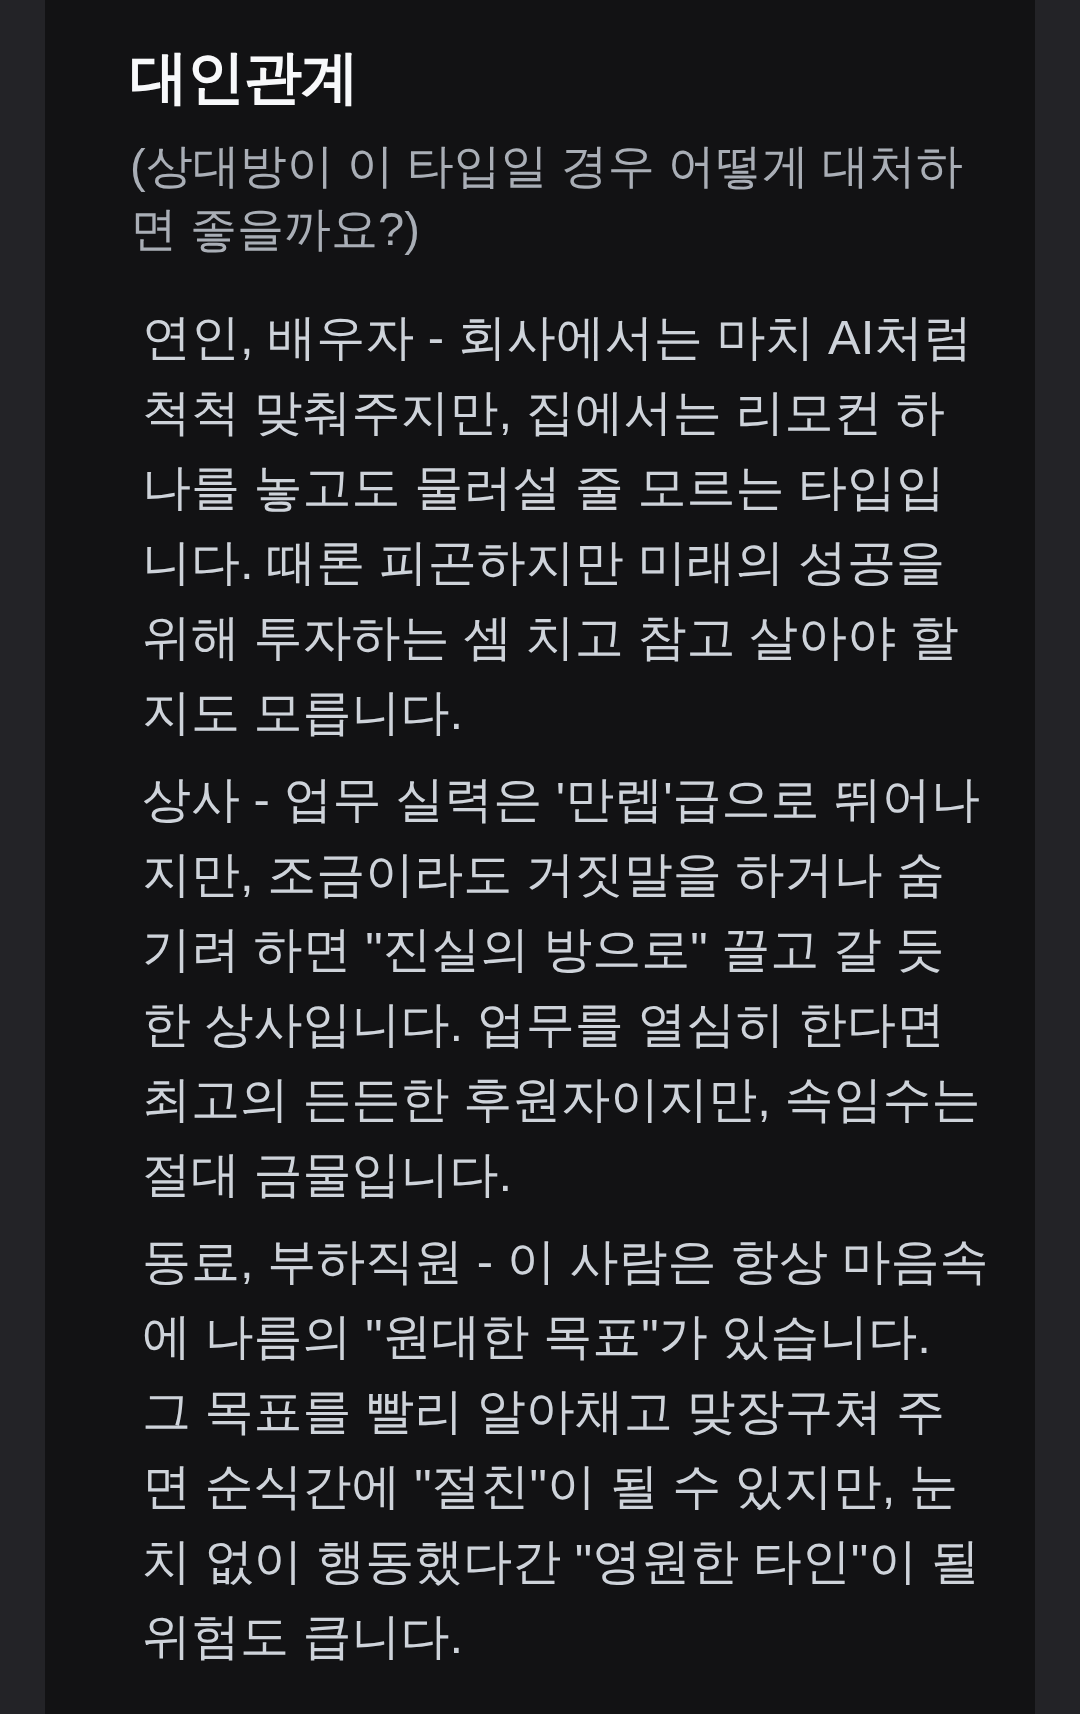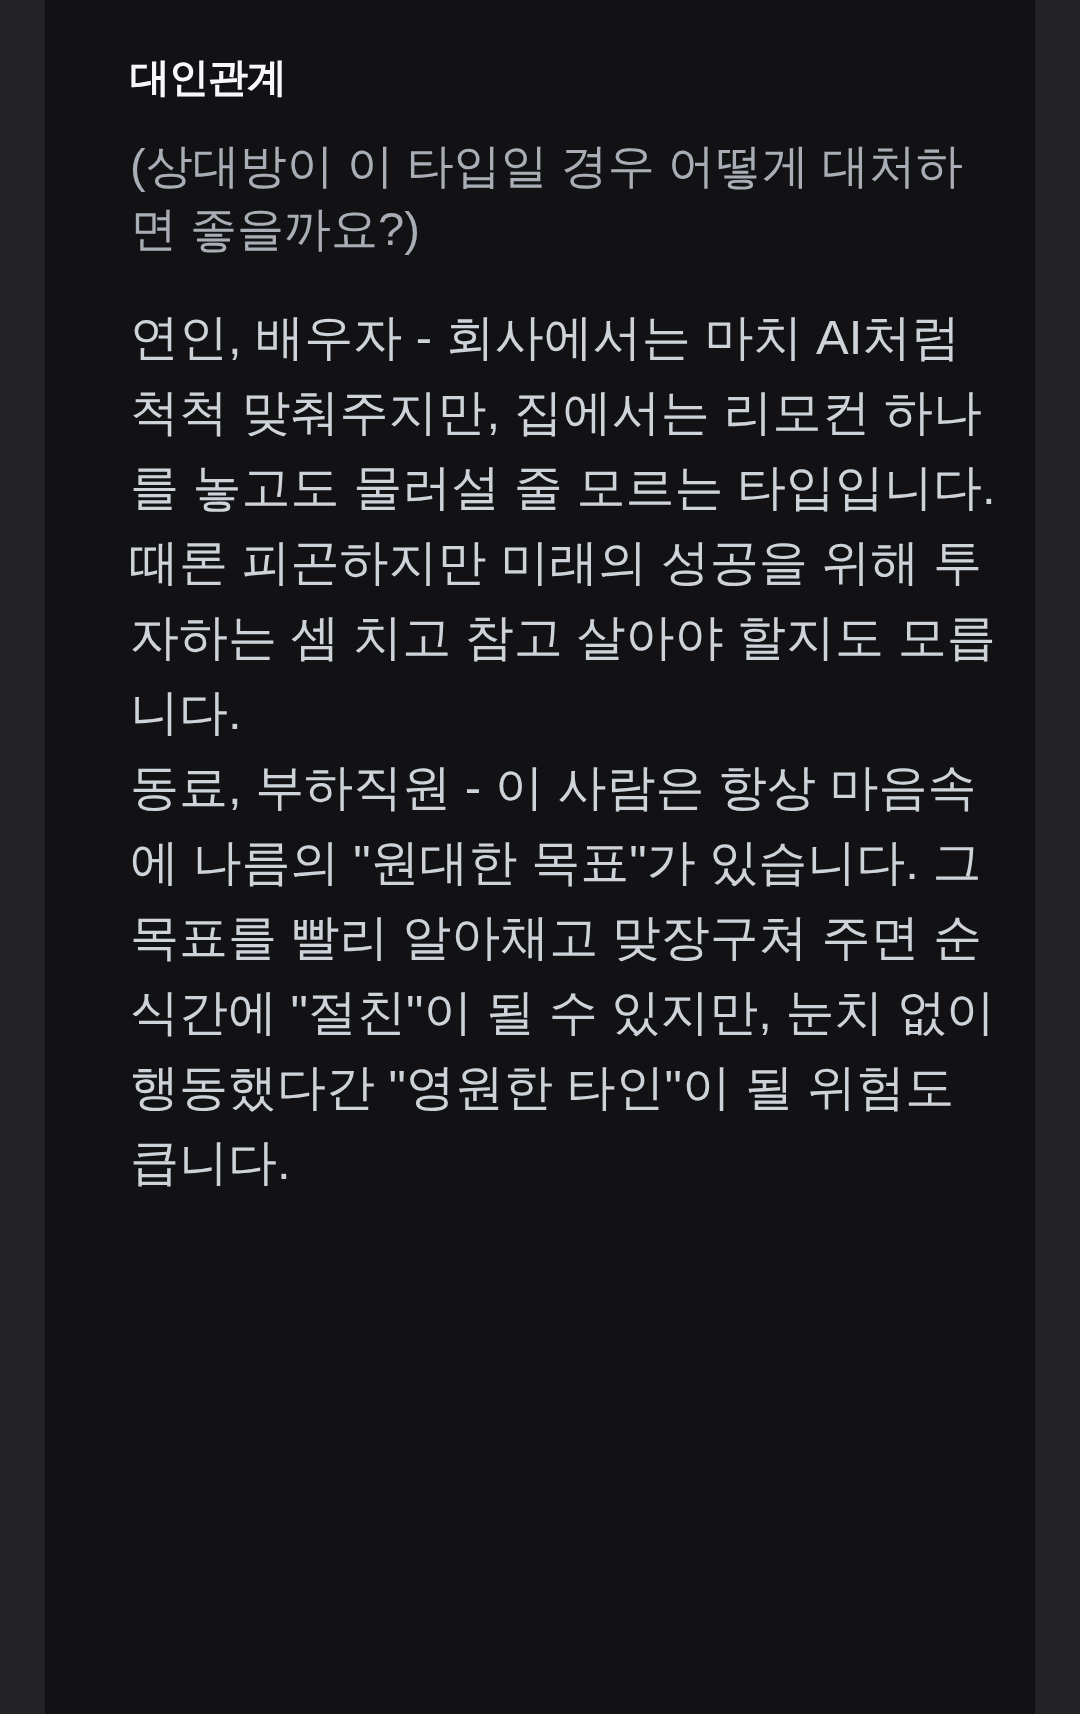--- a/index.html
+++ b/index.html
@@ -21,57 +21,58 @@
   }
   .content {
     flex: 1 1 auto;
     background: #121214;
     box-sizing: border-box;
     padding: 42px 30px 0 85px;
     overflow: hidden;
   }
   .title {
     margin: 0;
-    font-size: 40px;
+    font-size: 58px;
     line-height: 70px;
     font-weight: 700;
     letter-spacing: -1px;
     color: #f7f8fa;
   }
   .subtitle {
     margin: 22px 0 16px 0;
     font-size: 47px;
     line-height: 63px;
     font-weight: 400;
     color: #a9aeb6;
     word-break: break-all;
   }
   .body-text {
     margin-top: 40px;
   }
   .body-text p {
-    margin: 0;
+    margin: 12px;
     font-size: 49px;
     line-height: 75px;
     font-weight: 400;
     color: #ced3da;
     word-break: break-all;
   }
 </style>
 </head>
 <body>
 
 <div class="page">
   <div class="gutter"></div>
 
   <div class="content">
     <h1 class="title">대인관계</h1>
 
     <p class="subtitle">(상대방이 이 타입일 경우 어떻게 대처하면 좋을까요?)</p>
 
     <div class="body-text">
       <p>연인, 배우자 - 회사에서는 마치 AI처럼 척척 맞춰주지만, 집에서는 리모컨 하나를 놓고도 물러설 줄 모르는 타입입니다. 때론 피곤하지만 미래의 성공을 위해 투자하는 셈 치고 참고 살아야 할지도 모릅니다.</p>
+      <p>상사 - 업무 실력은 '만렙'급으로 뛰어나지만, 조금이라도 거짓말을 하거나 숨기려 하면 "진실의 방으로" 끌고 갈 듯한 상사입니다. 업무를 열심히 한다면 최고의 든든한 후원자이지만, 속임수는 절대 금물입니다.</p>
       <p>동료, 부하직원 - 이 사람은 항상 마음속에 나름의 "원대한 목표"가 있습니다. 그 목표를 빨리 알아채고 맞장구쳐 주면 순식간에 "절친"이 될 수 있지만, 눈치 없이 행동했다간 "영원한 타인"이 될 위험도 큽니다.</p>
     </div>
   </div>
 
   <div class="gutter"></div>
 </div>
 
 </body></html>

